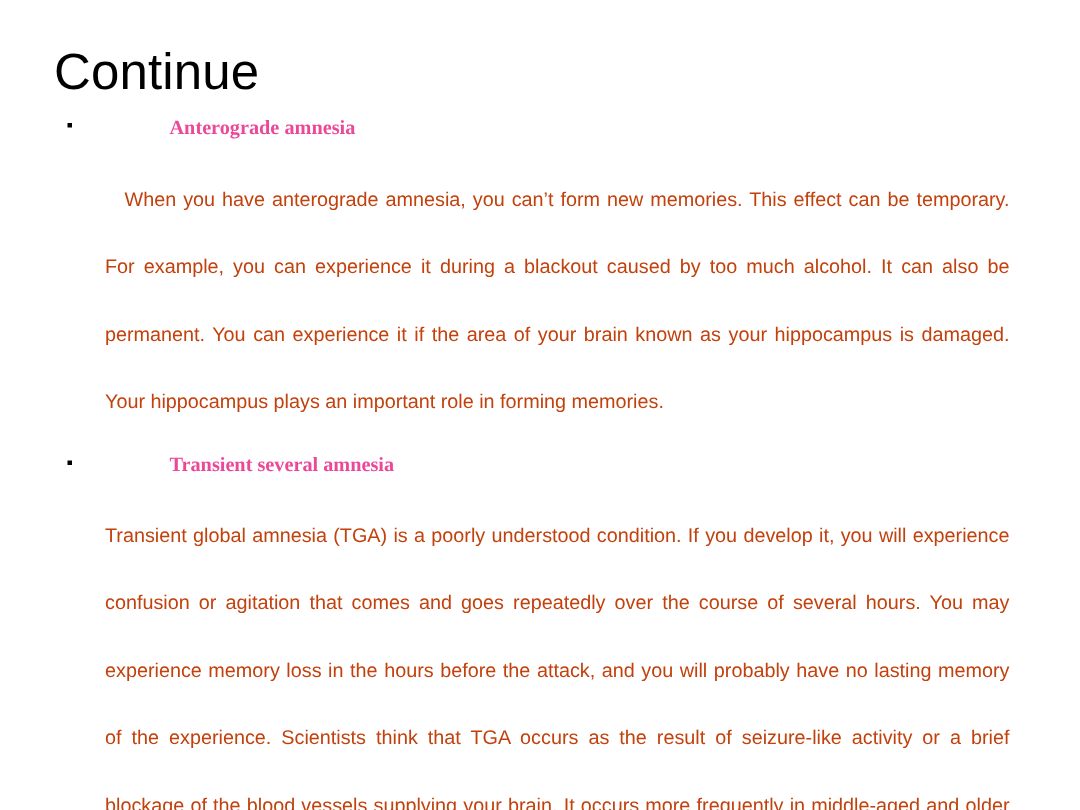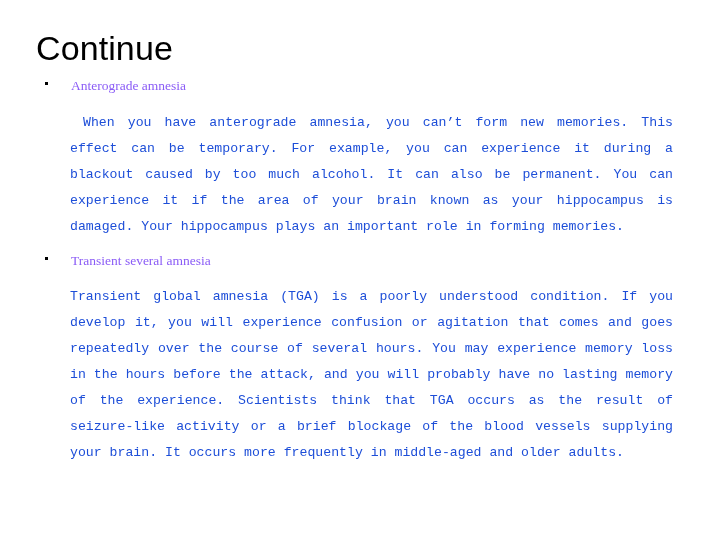--- a/index.html
+++ b/index.html
@@ -58,39 +58,40 @@
     left: 45px;
     top: 6px;
     width: 3px;
     height: 3px;
     background: #000000;
     line-height: 0;
     font-size: 0;
   }
   .bullet-label {
     font-family: "Liberation Serif", "DejaVu Serif", serif;
-    font-weight: normal;
+    font-weight: bold;
     font-size: 13.5px;
     line-height: 18px;
-    color: #8b5cf6;
+    color: #ec4899;
     white-space: nowrap;
+    margin-left: 42px;
   }
 
   
   .para {
     margin: 0;
     padding: 0;
     width: 603px;
     margin-left: 70px;
-    font-family: Liberation Mono, monospace;
+    font-family: Liberation Sans, sans-serif;
     font-size: 13.2px;
-    line-height: 26px;
+    line-height: 45px;
     text-align: justify;
     text-justify: inter-word;
-    color: #1d4ed8;
+    color: #c2410c;
     hyphens: none;
   }
   .para.indented {
     text-indent: 13px;
   }
 
   
   .gap-after-heading-1 { height: 12px; }
   .gap-before-bullet-2 { height: 11px; }
   .gap-after-heading-2 { height: 11px; }

